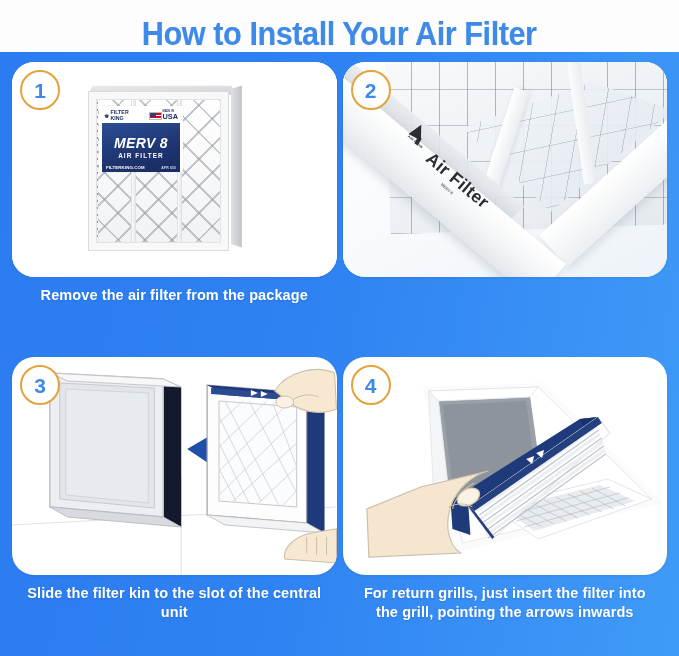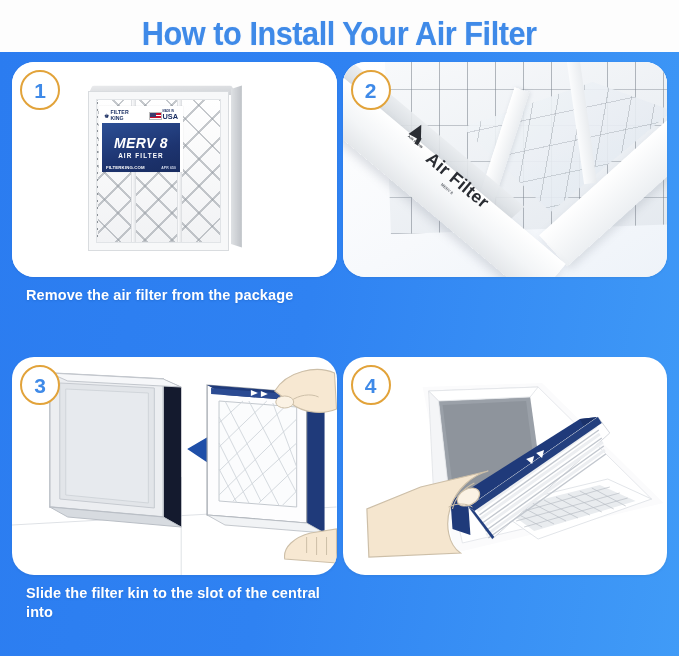--- a/index.html
+++ b/index.html
@@ -66,21 +66,21 @@
     background:#ffffff;
     border:2.5px solid #e2a33a;
     display:flex; align-items:center; justify-content:center;
     font-size:21px; font-weight:bold; color:#3f8ae8;
     z-index:30;
     line-height:1;
   }
 
   .caption {
     margin-top:9px;
-    text-align:left;
+    text-align:center;
     color:#ffffff;
     font-size:14.5px;
     font-weight:bold;
     line-height:1.33;
     padding:0 14px;
     text-shadow:0 1px 2px rgba(25,85,175,0.35);
     letter-spacing:0.1px;
   }
 
   .art { position:absolute; inset:0; }
@@ -418,21 +418,21 @@
               <path d="M300 176 C284 180 272 190 274 202 L326 206 L326 172 Z" fill="#f7e8d2" stroke="#cdbfa8" stroke-width="1.1"></path>
               <g stroke="#cdbfa8" stroke-width="1" fill="none">
                 <path d="M296 180 L296 196"></path>
                   <path d="M306 180 L306 198"></path>
                   <path d="M316 180 L316 198"></path>
               </g>
             </g>
           </svg>
         </div>
       </div>
-      <div class="caption">Slide the filter kin to the slot of the central into</div>
+      <div class="caption">Slide the filter kin to the slot of the central unit</div>
     </div>
 
     <div class="cell r2">
       <div class="card">
         <div class="badge">
           <span>4</span>
         </div>
         <div class="art">
           <svg class="p4-svg" viewBox="0 0 326 218" preserveAspectRatio="none">
 
@@ -496,16 +496,17 @@
 
             <g>
               <path d="M128 122 C112 126 96 140 90 158 C84 176 88 196 100 204 L8 208 L6 160 L60 138 Z" transform="translate(18,-8)" fill="#f5e6cf" stroke="#cdbfa8" stroke-width="1.2"></path>
               <path d="M132 126 C120 132 112 142 110 152" fill="none" stroke="#cdbfa8" stroke-width="1.1"></path>
               <ellipse cx="126" cy="140" rx="12" ry="8" transform="rotate(-28 126 140)" fill="#fbf2e4" stroke="#cdbfa8" stroke-width="1.1"></ellipse>
               <path d="M106 150 C114 146 124 146 130 150" fill="none" stroke="#cdbfa8" stroke-width="1"></path>
             </g>
           </svg>
         </div>
       </div>
+      <div class="caption">For return grills, just insert the filter into the grill, pointing the arrows inwards</div>
     </div>
 
   </div>
 </div>
 
 </body></html>

